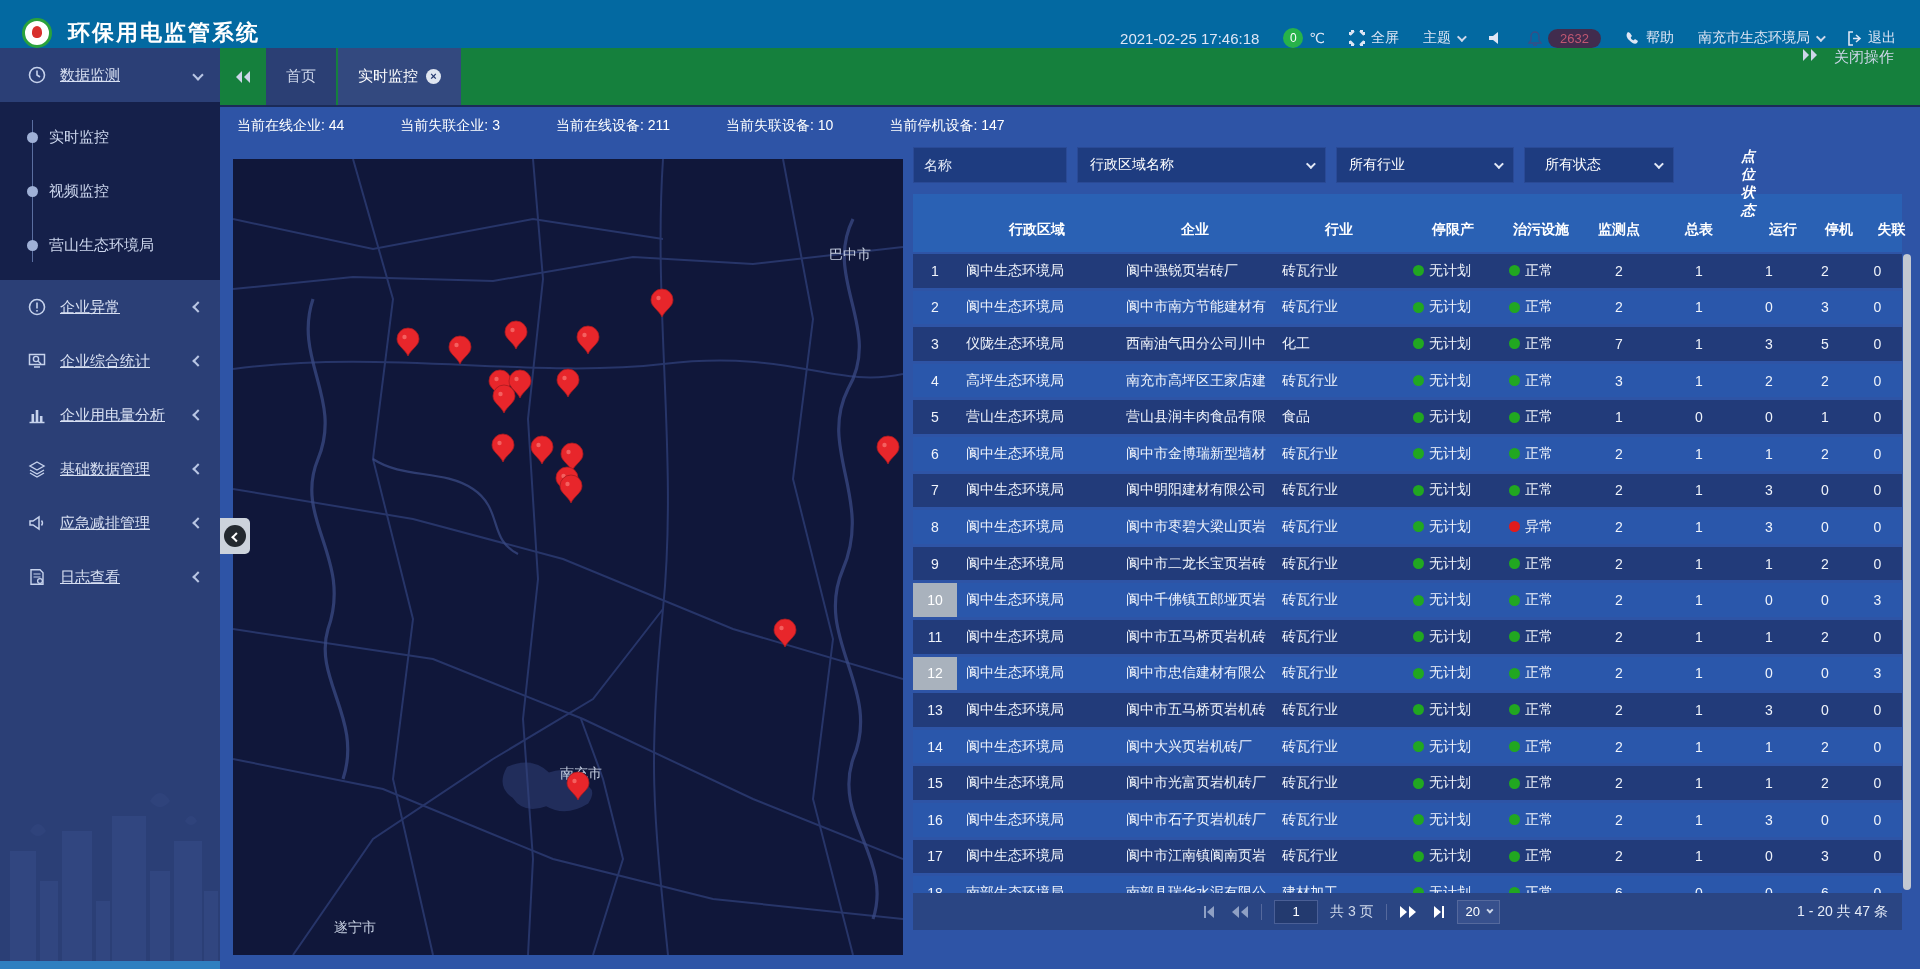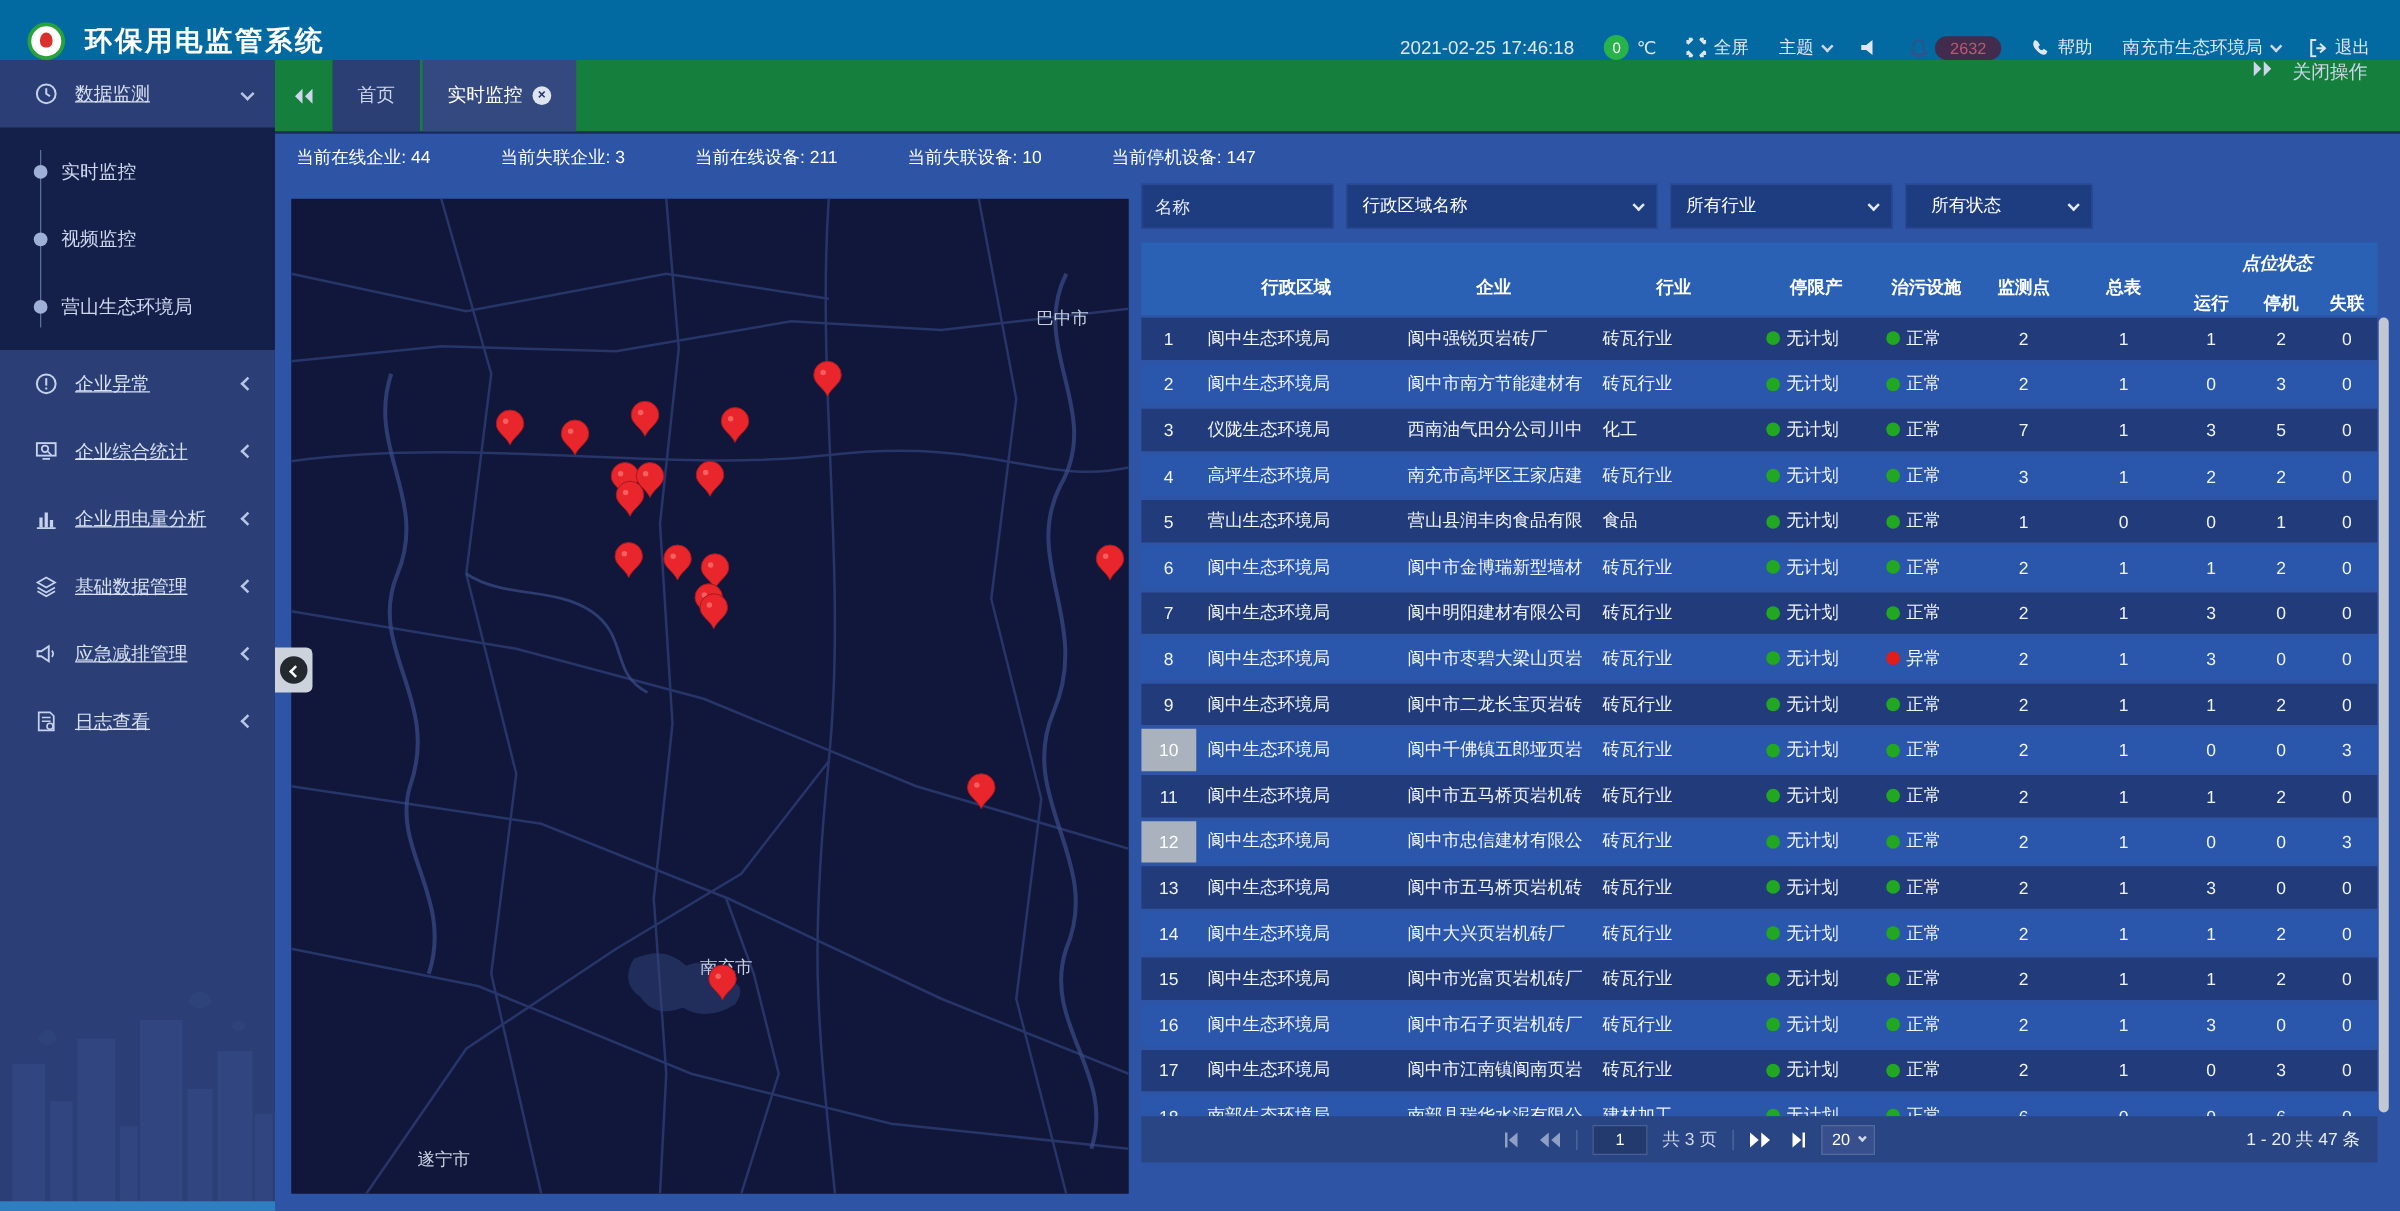--- a/index.html
+++ b/index.html
@@ -86,21 +86,21 @@
     font-size:14px; display:flex; align-items:center; justify-content:space-between;
     padding:0 12px; cursor:pointer; }
   .f-select .chev-down { border-color:#e3e9f6; }
   .w-region { width:249px; } .w-industry { width:178px; } .w-status { width:150px;padding-left:20px; }
 
   .grid { display:grid;
     grid-template-columns:44px 160px 156px 132px 96px 80px 76px 84px 56px 56px 49px; }
   .thead { position:absolute; left:0; top:47px; width:989px; height:58px; background:#2a61b4;
     font-size:14px; font-weight:bold; }
   .thead .hc { display:flex; align-items:center; justify-content:center; height:72px; }
-  .pgroup { grid-column:9 / span 3; display:flex; flex-direction:column; }
+  .pgroup { grid-column:9 / span 3; display:flex; flex-direction:row; }
   .pgroup .ptitle { height:26px; display:flex; align-items:flex-end; justify-content:center;
     font-style:italic; font-size:14px; }
   .pgroup .psubs { flex:1; display:grid; grid-template-columns:56px 56px 49px; }
   .pgroup .psubs div { display:flex; align-items:center; justify-content:center; }
 
   .tbody { position:absolute; left:0; top:107px; width:989px; height:639px; overflow:hidden;
     background:transparent; }
   .trow { height:33.6px; margin-bottom:3px; font-size:14px; color:#f0f4fb; cursor:pointer; }
   .trow.odd  { background:#223b7a; }
   .trow.even { background:#2a57ab; }

